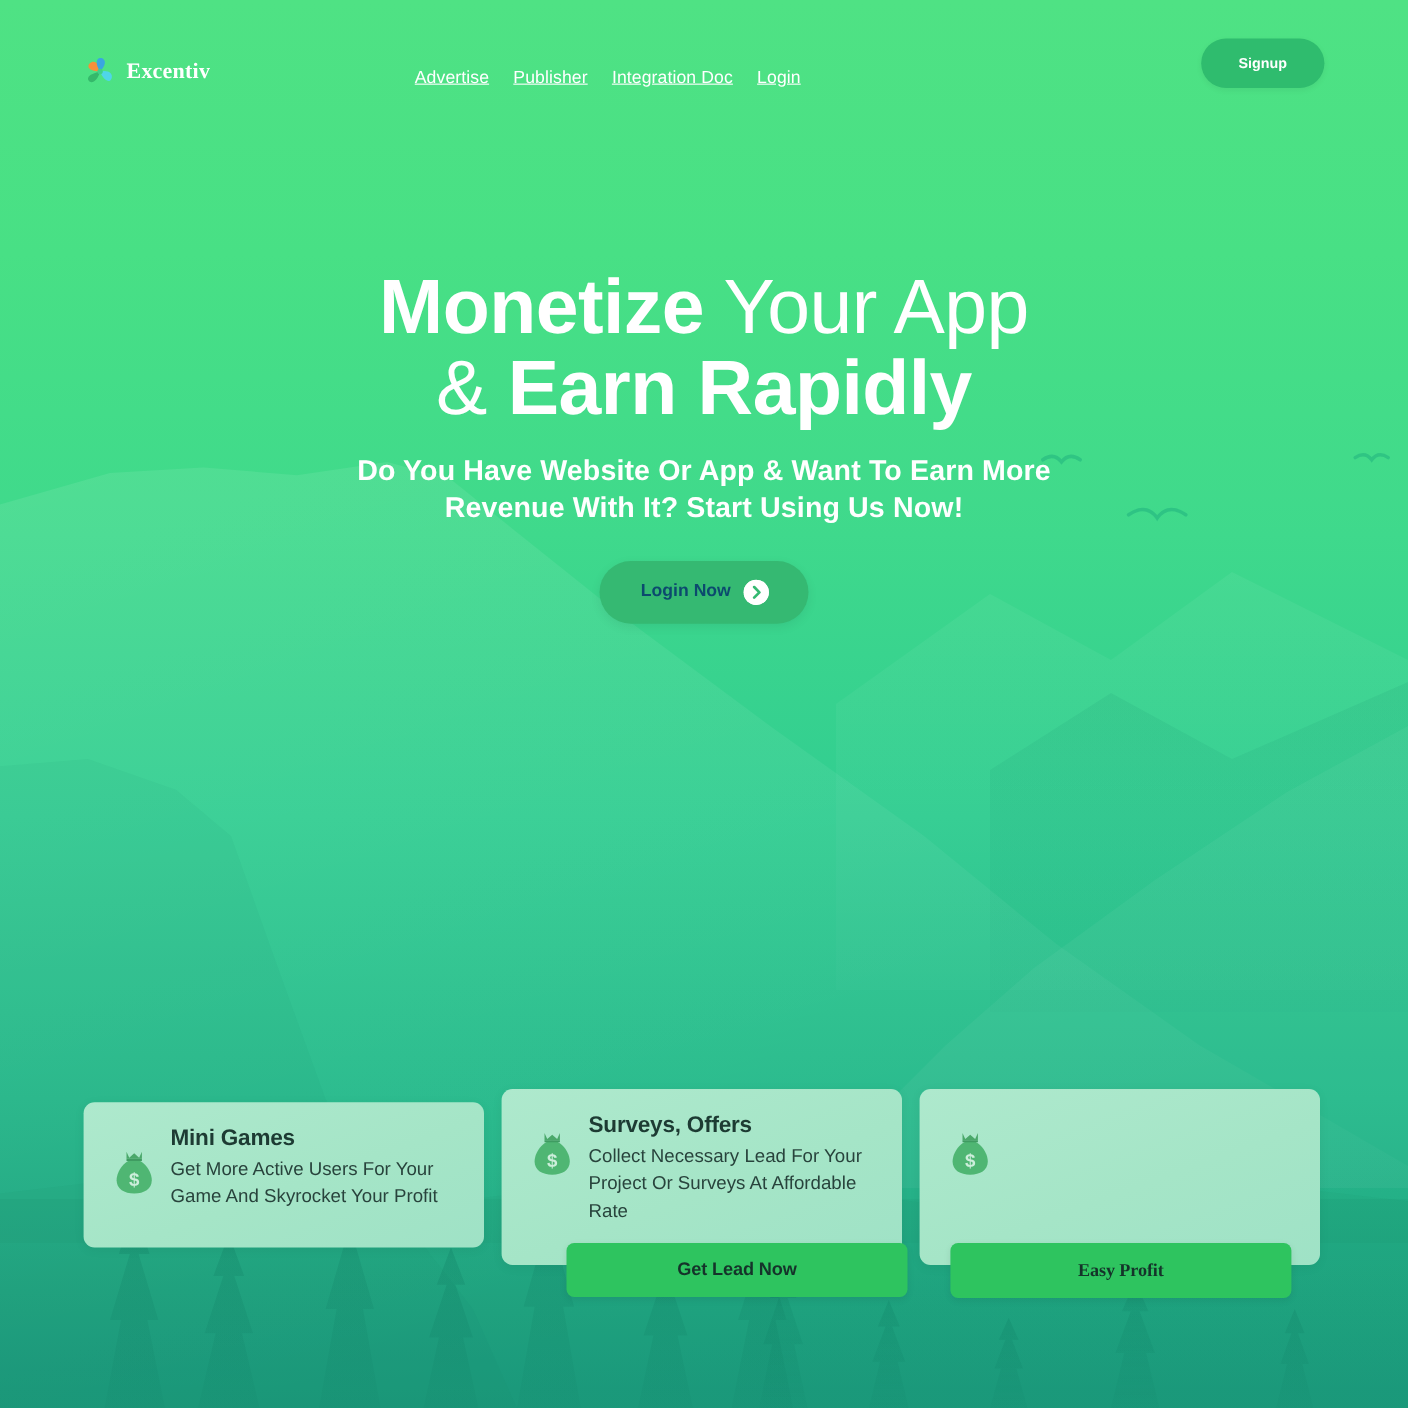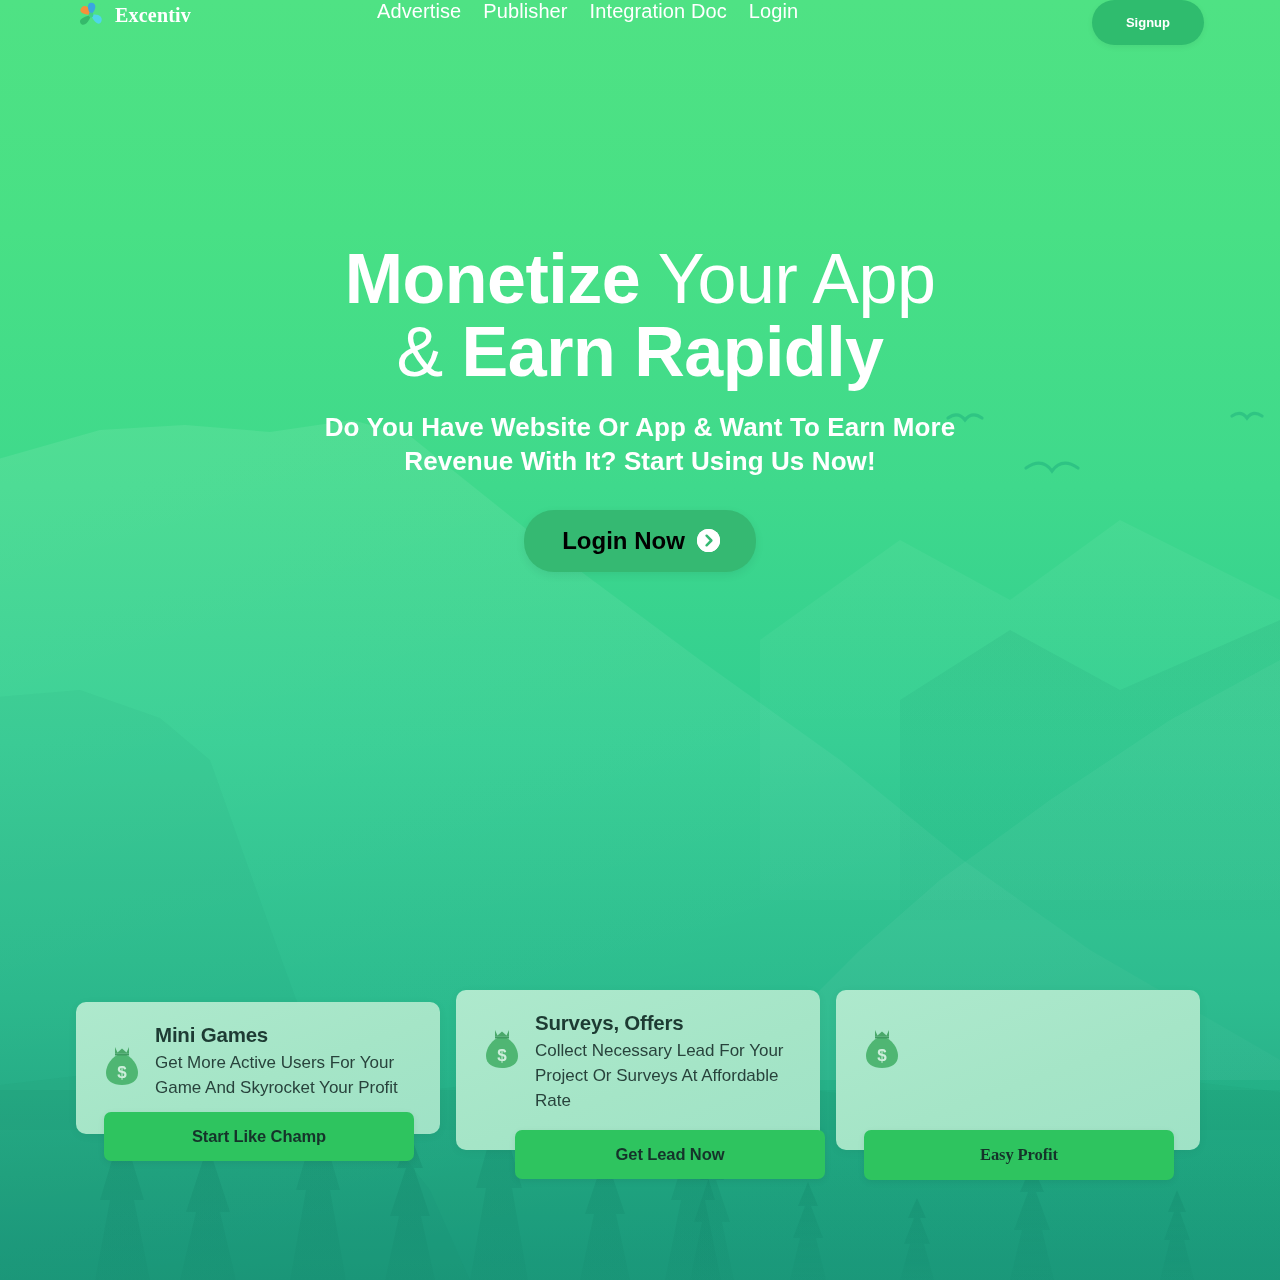--- a/index.html
+++ b/index.html
@@ -23,40 +23,40 @@
     overflow:hidden;
   }
 
   
   .scene { position:absolute; inset:0; pointer-events:none; }
   .scene svg { display:block; width:1280px; height:1280px; }
 
   
   .header {
     position:absolute; top:0; left:0; right:0; height:80px;
-    display:flex; align-items:flex-start;
+    display:flex; align-items:flex-end;
     padding:0 76px 0 76px;
     z-index:30;
   }
 
   .brand { display:flex; align-items:center; gap:9px; }
   .brand-mark { width:30px; height:30px; display:block; }
   .brand-name {
     font-family:"Liberation Serif", serif;
     font-size:20px; font-weight:700; color:#ffffff;
     letter-spacing:.2px;
   }
 
   .nav {
     display:flex; align-items:center; gap:22px;
     margin-left:186px;
   }
   .nav-link {
-    color:#ffffff; font-size:20px; font-weight:400;
-    letter-spacing:.1px; white-space:nowrap; cursor:pointer;
+    color:#ffffff; font-size:16px; font-weight:400;
+    letter-spacing:.1px; white-space:nowrap; cursor:pointer;text-decoration:underline;
   }
 
   .signup-btn {
     margin-left:auto;
     background:#2fbc6e;
     color:#ffffff;
     font-size:13px; font-weight:700;
     padding:15px 34px;
     border:none; border-radius:32px;
     cursor:pointer;
@@ -80,22 +80,22 @@
   .hero p {
     margin-top:23px;
     font-size:26px; line-height:1.3;
     color:#ffffff; font-weight:700;
     letter-spacing:.1px;
   }
 
   .cta-wrap { margin-top:31px; }
   .cta {
     display:inline-flex; align-items:center; gap:12px;
-    background:#35b972; color:#000000;
-    font-size:24px; font-weight:700;
+    background:#35b972; color:#0c4a6e;
+    font-size:16px; font-weight:700;
     padding:17px 36px 17px 38px;
     border:none; border-radius:30px;
     cursor:pointer;
     box-shadow:0 3px 10px rgba(0,0,0,.07);
   }
   .cta-arrow {
     width:23px; height:23px; border-radius:50%;
     background:#ffffff;
     display:inline-flex; align-items:center; justify-content:center;
     flex:0 0 auto;
@@ -282,21 +282,20 @@
             <path d="M20 10 C28 10 36 20 36 29 C36 37 29 41 20 41 C11 41 4 37 4 29 C4 20 12 10 20 10 Z" fill="#4fb673"></path>
             <path d="M13 9.5 L27 9.5 L27 11.5 L13 11.5 Z" fill="#3f9b61"></path>
             <text x="20" y="34" font-family="Liberation Sans, sans-serif" font-size="17" font-weight="700" fill="#cdeedb" text-anchor="middle">$</text>
           </svg>
         </span>
         <div class="card-txt">
           <div class="card-title">Mini Games</div>
           <div class="card-desc">Get More Active Users For Your Game And Skyrocket Your Profit</div>
         </div>
       </div>
-      <button class="card-btn">Start Like Champ</button>
     </div>
 
     <div class="card card-2">
       <div class="card-inner">
         <span class="moneybag">
           <svg viewBox="0 0 40 44" width="40" height="44">
             <path d="M13 3 L15.5 8.5 L20 4.5 L24.5 8.5 L27 3 L27 9.5 L13 9.5 Z" fill="#4aa86a"></path>
             <path d="M20 10 C28 10 36 20 36 29 C36 37 29 41 20 41 C11 41 4 37 4 29 C4 20 12 10 20 10 Z" fill="#4fb673"></path>
             <path d="M13 9.5 L27 9.5 L27 11.5 L13 11.5 Z" fill="#3f9b61"></path>
             <text x="20" y="34" font-family="Liberation Sans, sans-serif" font-size="17" font-weight="700" fill="#cdeedb" text-anchor="middle">$</text>

